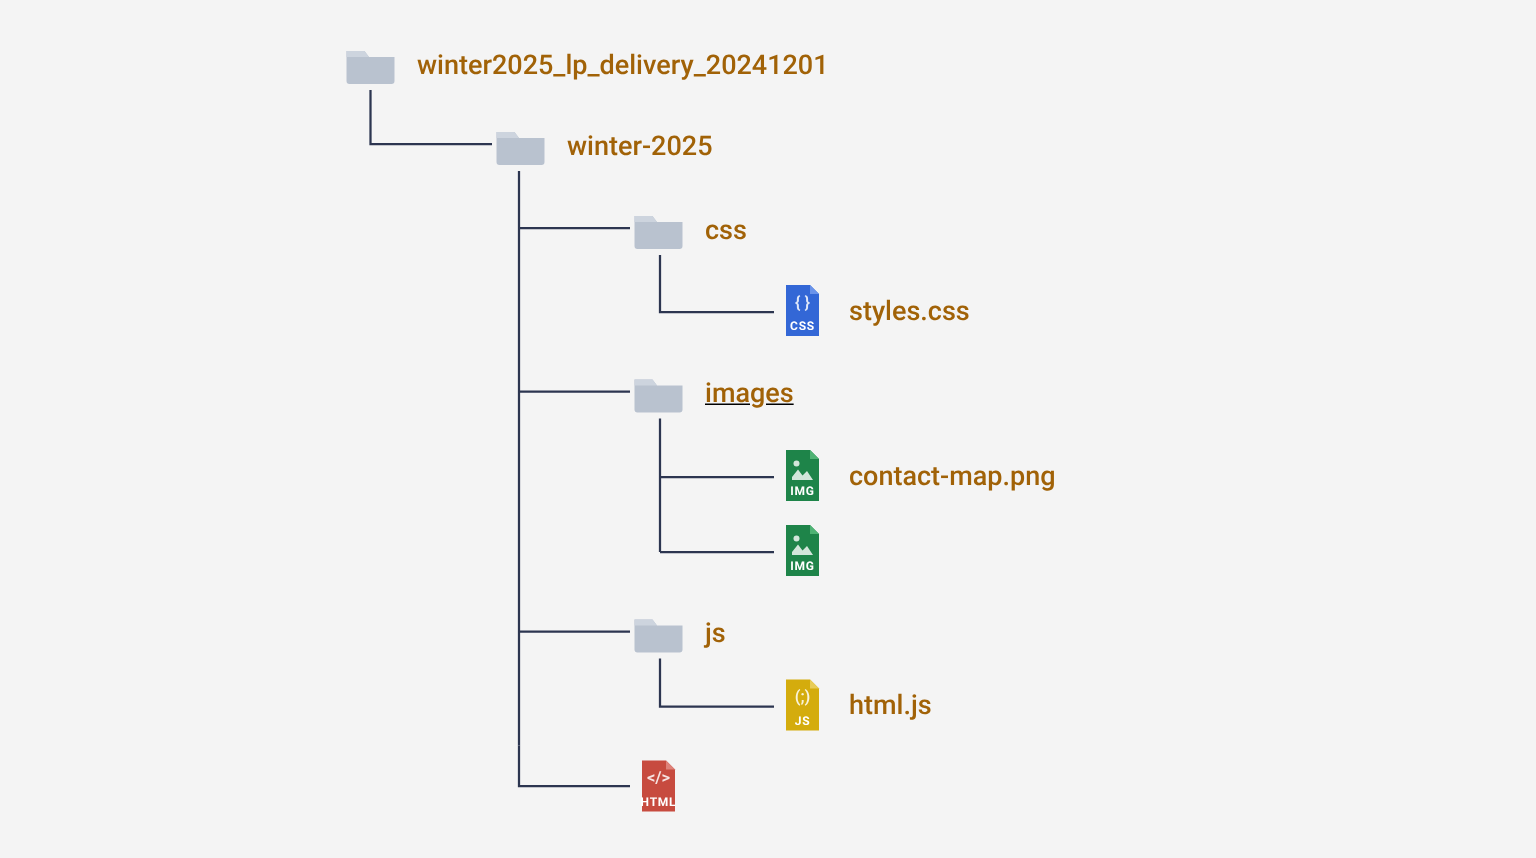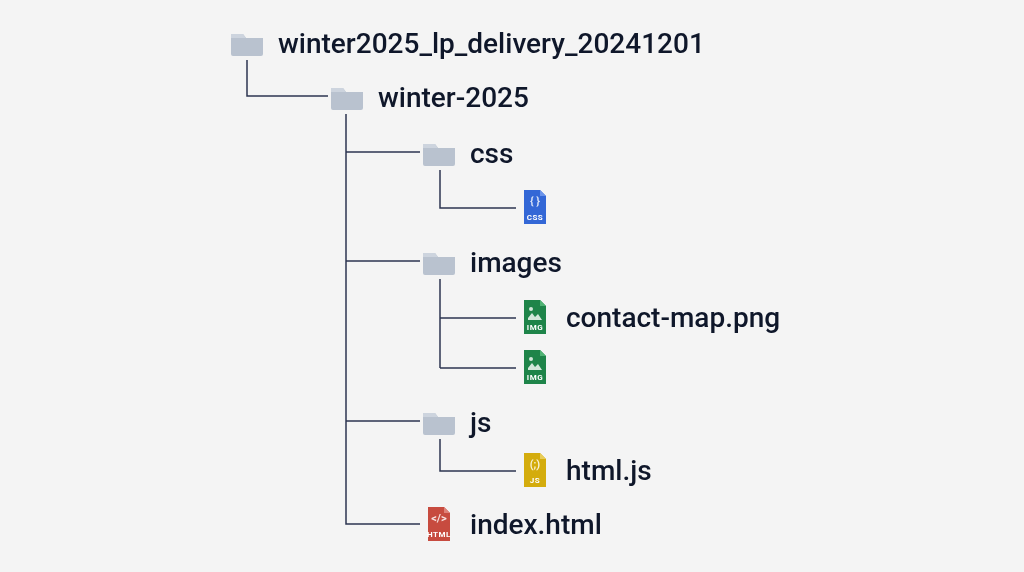--- a/index.html
+++ b/index.html
@@ -27,22 +27,22 @@
     gap: 12px;
   }
   .icon {
     width: 38px;
     height: 38px;
     flex-shrink: 0;
     position: relative;
   }
   .icon svg { display: block; }
   .label {
-    color: #0f172a;
-    font-size: 28px;
+    color: #a16207;
+    font-size: 18px;
     font-weight: 500;
     white-space: nowrap;
   }
   .file-badge {
     position: absolute;
     left: 0; right: 0; bottom: 4px;
     text-align: center;
     font-size: 8px;
     font-weight: 700;
     color: #fff;
@@ -119,23 +119,24 @@
 
   <div class="node" style="left:516px; top:188px;">
     <span class="icon">
       <svg viewBox="0 0 38 38">
           <path fill="#3367d6" d="M8 2h16l6 6v28H8z"></path>
           <path fill="#6a93ea" d="M24 2v6h6z"></path>
         </svg>
       <span class="file-symbol">{ }</span>
       <span class="file-badge">CSS</span>
     </span>
-  </div>
-
-  <div class="node" style="left:420px; top:243px;">
+    <span class="label">styles.css</span>
+  </div>
+
+  <div class="node" style="left:420px; top:243px;text-decoration:underline;">
     <span class="icon">
       <svg viewBox="0 0 38 38">
           <path fill="#b9c2cf" d="M3 10h12l3 4h17v16a2 2 0 0 1-2 2H5a2 2 0 0 1-2-2V10z"></path>
           <path fill="#cdd4de" d="M3 10h12l3 4H3z"></path>
         </svg>
     </span>
     <span class="label">images</span>
   </div>
 
   <div class="node" style="left:516px; top:298px;">
@@ -187,16 +188,15 @@
 
   <div class="node" style="left:420px; top:505px;">
     <span class="icon">
       <svg viewBox="0 0 38 38">
           <path fill="#c74b3f" d="M8 2h16l6 6v28H8z"></path>
           <path fill="#de8279" d="M24 2v6h6z"></path>
         </svg>
       <span class="file-symbol">&lt;/&gt;</span>
       <span class="file-badge">HTML</span>
     </span>
-    <span class="label">index.html</span>
   </div>
 
 </div>
 
 </body></html>

